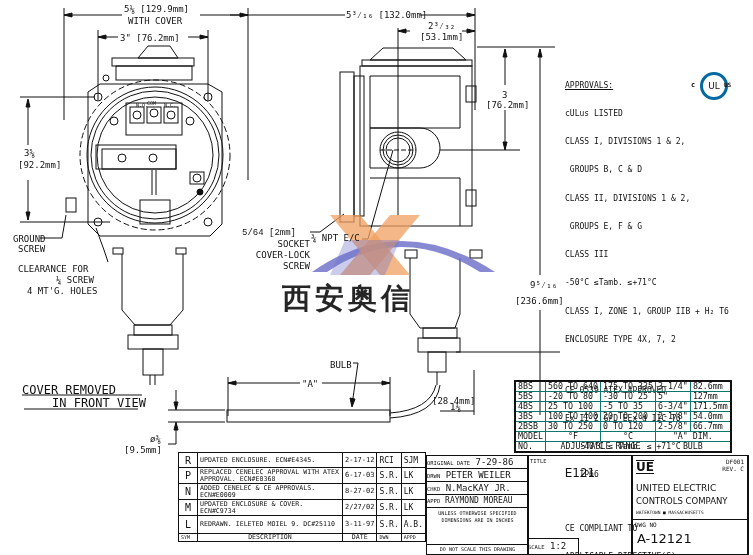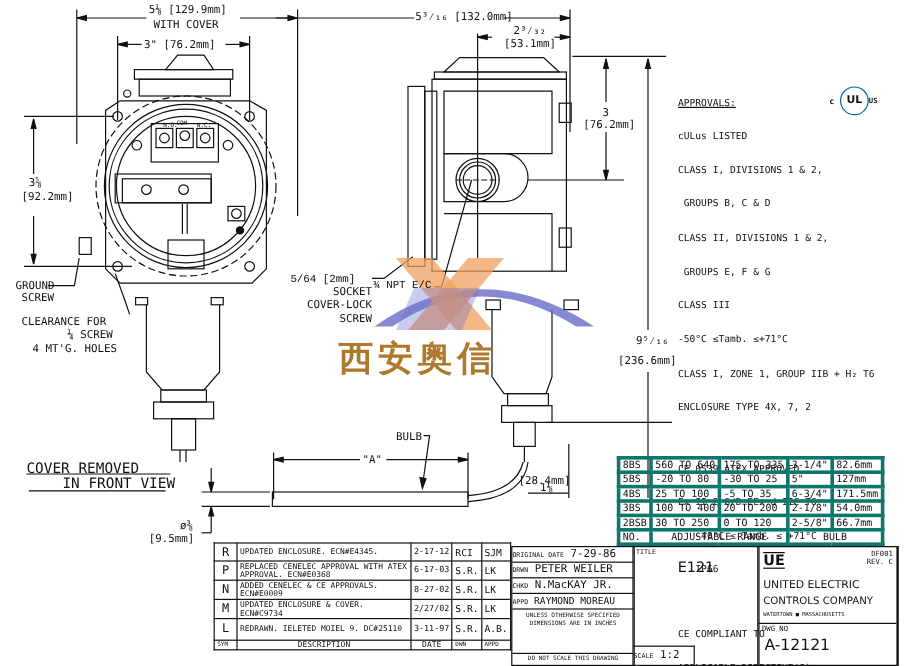--- a/index.html
+++ b/index.html
@@ -6,29 +6,29 @@
   body { width:753px; height:555px; position:relative; overflow:hidden;
          font-family:"DejaVu Sans Mono","Liberation Mono",monospace; color:#111; }
   .abs { position:absolute; }
   .t { position:absolute; font-size:9px; line-height:10px; white-space:nowrap; color:#111; }
   .tc { text-align:center; }
   svg.draw { position:absolute; left:0; top:0; }
   .notes { position:absolute; left:565px; top:62px; font-size:8px; line-height:9.4px; white-space:pre; }
   .notes .u { text-decoration:underline; }
   table.range { position:absolute; left:514px; top:380px; border-collapse:collapse;
                 font-size:8.3px; line-height:9px; border:2px solid #111; }
-  table.range td { border:3px solid #0f766e; padding:0 2px; height:9px; white-space:nowrap; }
+  table.range td { border:1px solid #0f766e; padding:0 2px; height:9px; white-space:nowrap; }
   table.rev { position:absolute; left:178px; top:452px; border-collapse:collapse; font-size:6.6px; line-height:7px; border:1.5px solid #111;}
   table.rev td { border:1px solid #111; padding:0 2px; white-space:nowrap; vertical-align:middle; }
   .sym { font-size:10px; text-align:center; width:14px; }
   .big { font-size:10px; }
   .tb { position:absolute; border:1px solid #111; }
   .lbl { font-size:5.5px; }
   .watermark-cn { position:absolute; left:282px; top:279px; font-family:"DejaVu Sans",sans-serif; font-weight:bold;
-                  font-size:29px; letter-spacing:4px; color:#a16207; opacity:.85; }
+                  font-size:29px; letter-spacing:4px; color:#000000; opacity:.85; }
 </style>
 </head>
 <body>
 
 <svg class="draw" width="753" height="555" viewBox="0 0 753 555" fill="none" stroke="#111" stroke-width="1">
 
   <g>
 
     <line x1="64" y1="8" x2="64" y2="120"></line>
     <line x1="248" y1="8" x2="248" y2="180"></line>
@@ -204,21 +204,21 @@
 <span class="t" style="left:428px;top:21px;">2³⁄₃₂</span>
 <span class="t" style="left:420px;top:32px;">[53.1mm]</span>
 <span class="t" style="left:502px;top:90px;">3</span>
 <span class="t" style="left:486px;top:100px;">[76.2mm]</span>
 <span class="t" style="left:530px;top:280px;">9⁵⁄₁₆</span>
 <span class="t" style="left:515px;top:296px;">[236.6mm]</span>
 <span class="t tc" style="left:232px;top:228px;width:74px;font-family:Liberation Mono, monospace;">5/64 [2mm]</span>
 <span class="t tc" style="left:236px;top:239px;width:74px;text-align:right;">SOCKET</span>
 <span class="t tc" style="left:236px;top:250px;width:74px;text-align:right;">COVER-LOCK</span>
 <span class="t tc" style="left:236px;top:261px;width:74px;text-align:right;">SCREW</span>
-<span class="t" style="left:311px;top:233px;font-family:Liberation Mono, monospace;">¾ NPT E/C</span>
+<span class="t" style="left:311px;top:233px;">¾ NPT E/C</span>
 <span class="t" style="left:330px;top:360px;">BULB</span>
 <span class="t" style="left:302px;top:379px;">"A"</span>
 <span class="t" style="left:450px;top:402px;">1⅛</span>
 <span class="t" style="left:432px;top:396px;">[28.4mm]</span>
 
 <div class="watermark-cn">西安奥信</div>
 
 <div class="notes">
   <div class="u">APPROVALS:</div>
   <div>cULus LISTED</div>
@@ -234,21 +234,21 @@
   <div>CE 0539 ATEX APPROVED</div>
   <div>Ex II 2 G/D EEx d IIC T6</div>
   <div>   -40°C ≤ Tamb. ≤ +71°C</div>
   <div>   IP66</div>
   <div style="height:6px"></div>
   <div>CE COMPLIANT TO</div>
   <div>APPLICABLE DIRECTIVE(S)</div>
   
   
 </div>
-<div class="abs" style="left:700px;top:72px;width:22px;height:22px;border:1px solid #0369a1;border-radius:50%;font-size:9px;line-height:22px;text-align:center;font-family:'DejaVu Sans',sans-serif;font-weight:bold;">UL</div>
+<div class="abs" style="left:700px;top:72px;width:22px;height:22px;border:3px solid #0369a1;border-radius:50%;font-size:9px;line-height:22px;text-align:center;font-family:'DejaVu Sans',sans-serif;font-weight:normal;">UL</div>
 <span class="t" style="left:691px;top:80px;font-size:7px;font-weight:bold;">c</span>
 <span class="t" style="left:724px;top:80px;font-size:6px;font-weight:bold;">US</span>
 
 <table class="range">
   <tbody>
       <tr>
         <td>8BS</td>
         <td>560 TO 640</td>
         <td>175 TO 335</td>
         <td>3-1/4"</td>
@@ -274,20 +274,26 @@
         <td>20 TO 200</td>
         <td>2-1/8"</td>
         <td>54.0mm</td>
       </tr>
   <tr>
         <td>2BSB</td>
         <td>30 TO 250</td>
         <td>0 TO 120</td>
         <td>2-5/8"</td>
         <td>66.7mm</td>
+      </tr>
+  <tr>
+        <td>MODEL</td>
+        <td style="text-align:center">°F</td>
+        <td style="text-align:center">°C</td>
+        <td colspan="2" style="text-align:center">"A" DIM.</td>
       </tr>
   <tr>
         <td>NO.</td>
         <td colspan="2" style="text-align:center">ADJUSTABLE RANGE</td>
         <td colspan="2" style="text-align:center">BULB</td>
       </tr>
 </tbody>
   </table>
 
 <table class="rev" style="width:248px;">

